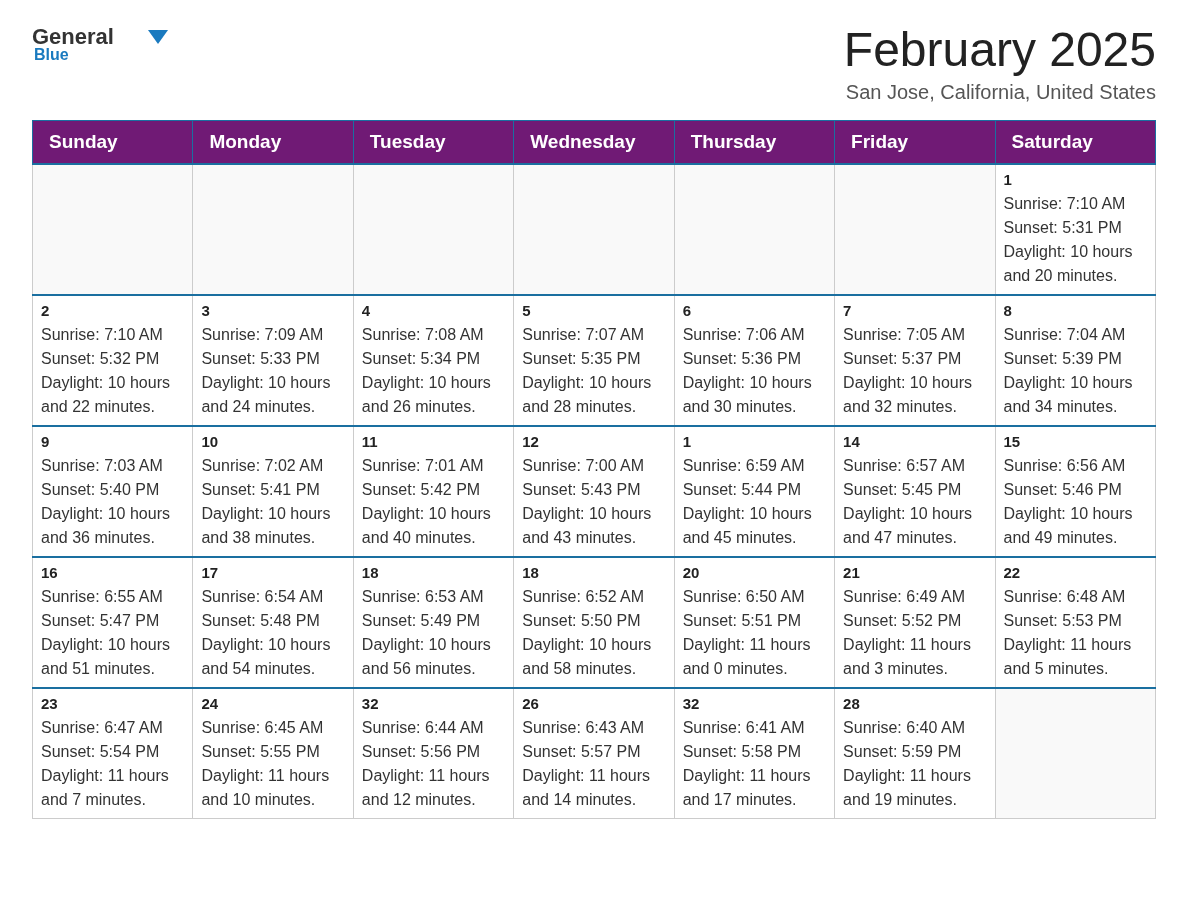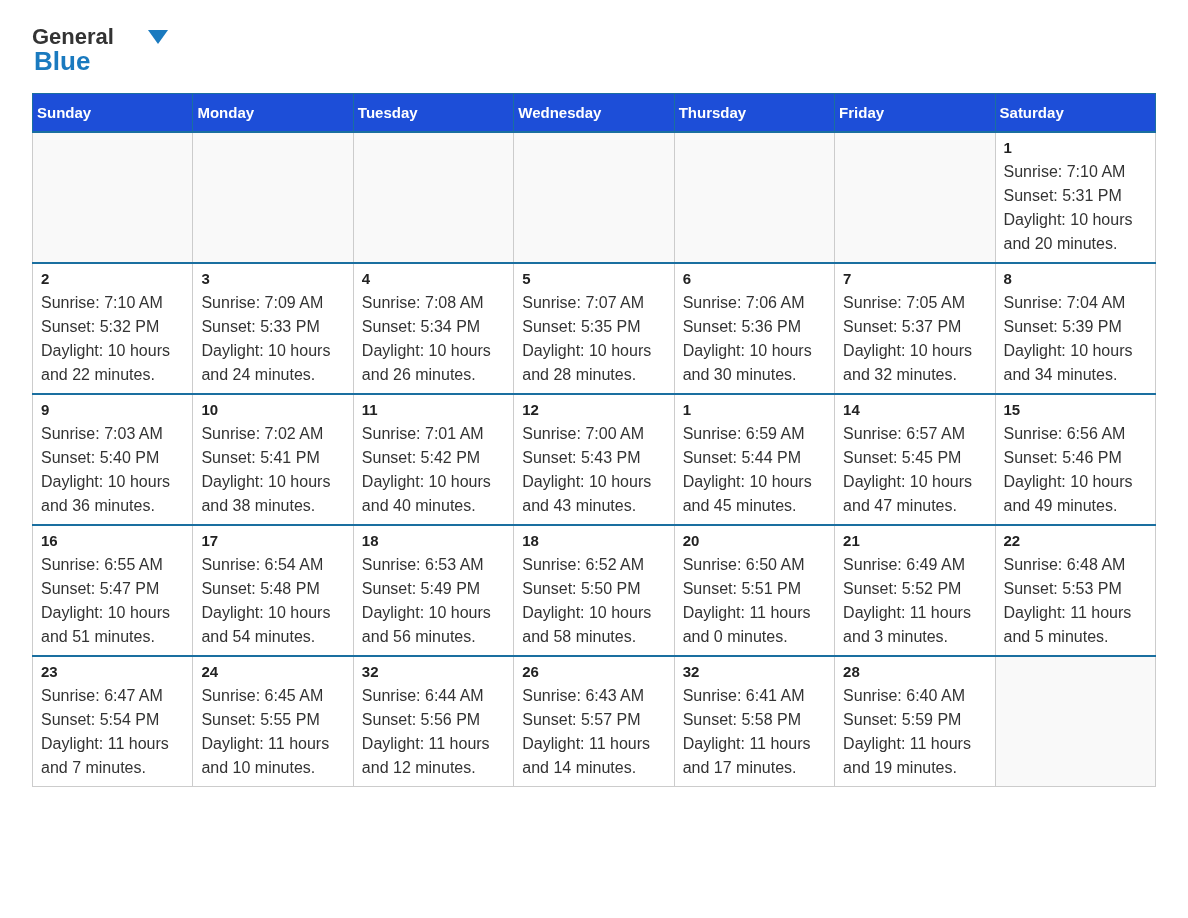--- a/index.html
+++ b/index.html
@@ -35,21 +35,21 @@
       height: 0;
       border-left: 10px solid transparent;
       border-right: 10px solid transparent;
       border-top: 14px solid #1a7abf;
       margin: 0 2px;
       display: inline-block;
       vertical-align: middle;
     }
     .logo-underline {
       color: #1a7abf;
-      font-size: 26px;
+      font-size: 16px;
       font-weight: bold;
       margin-top: -4px;
       padding-left: 2px;
     }
     .title-block {
       text-align: right;
     }
     .page-title {
       font-size: 48px;
       font-weight: normal;
@@ -60,24 +60,24 @@
       font-size: 20px;
       color: #555;
       margin-top: 4px;
     }
     .calendar {
       width: 100%;
       border-collapse: collapse;
       table-layout: fixed;
     }
     .calendar thead tr th {
-      background-color: #1d4ed8;
+      background-color: #701a75;
       color: #fff;
-      padding: 10px 4px;
-      font-size: 15px;
+      padding: 10px 16px;
+      font-size: 19px;
       font-weight: bold;
       border: 1px solid #1a6fa0;
       text-align: left;
     }
     .calendar tbody tr td {
       border: 1px solid #ccc;
       vertical-align: top;
       padding: 6px 8px;
       font-size: 12.5px;
       color: #333;
@@ -104,20 +104,24 @@
 </head>
 <body>
 
 <div class="header">
   <div class="logo">
     <div class="logo-text">
       <span class="logo-general">General</span>
       <span class="logo-triangle"></span>
     </div>
     <div class="logo-underline">Blue</div>
+  </div>
+  <div class="title-block">
+    <div class="page-title">February 2025</div>
+    <div class="subtitle">San Jose, California, United States</div>
   </div>
 </div>
 
 <table class="calendar">
   <thead>
     <tr>
     <th>Sunday</th>
         <th>Monday</th>
         <th>Tuesday</th>
         <th>Wednesday</th>

